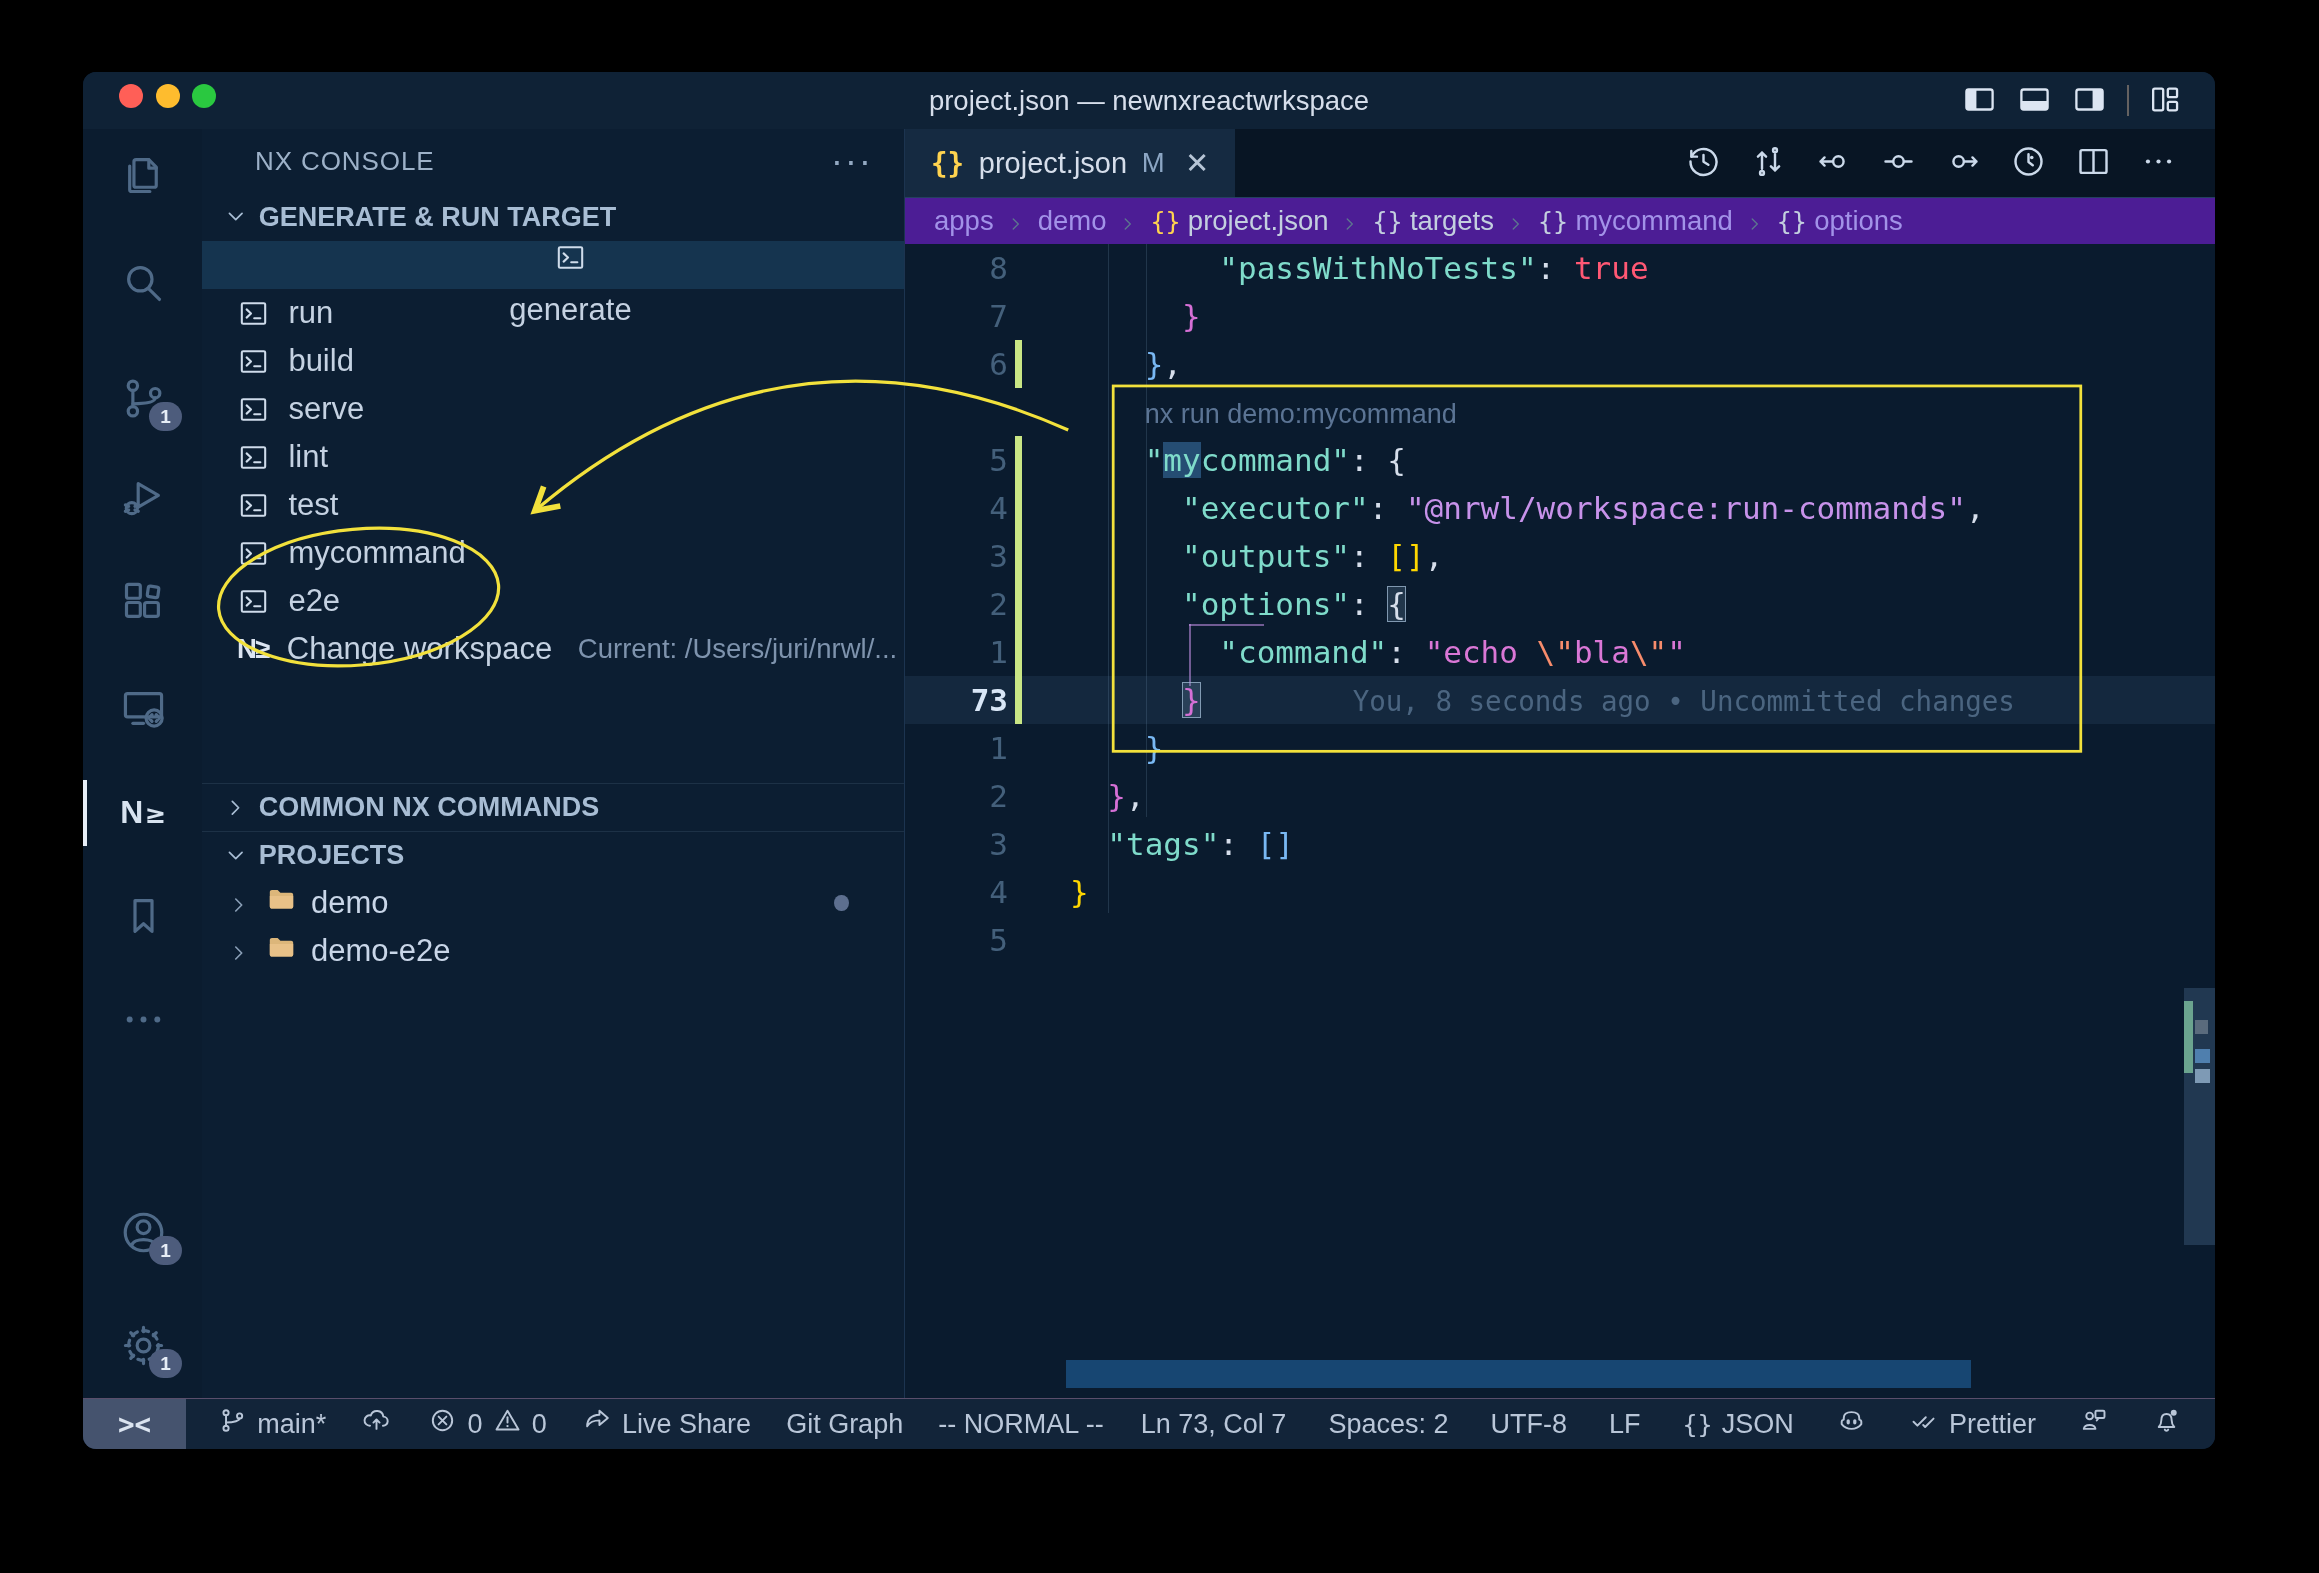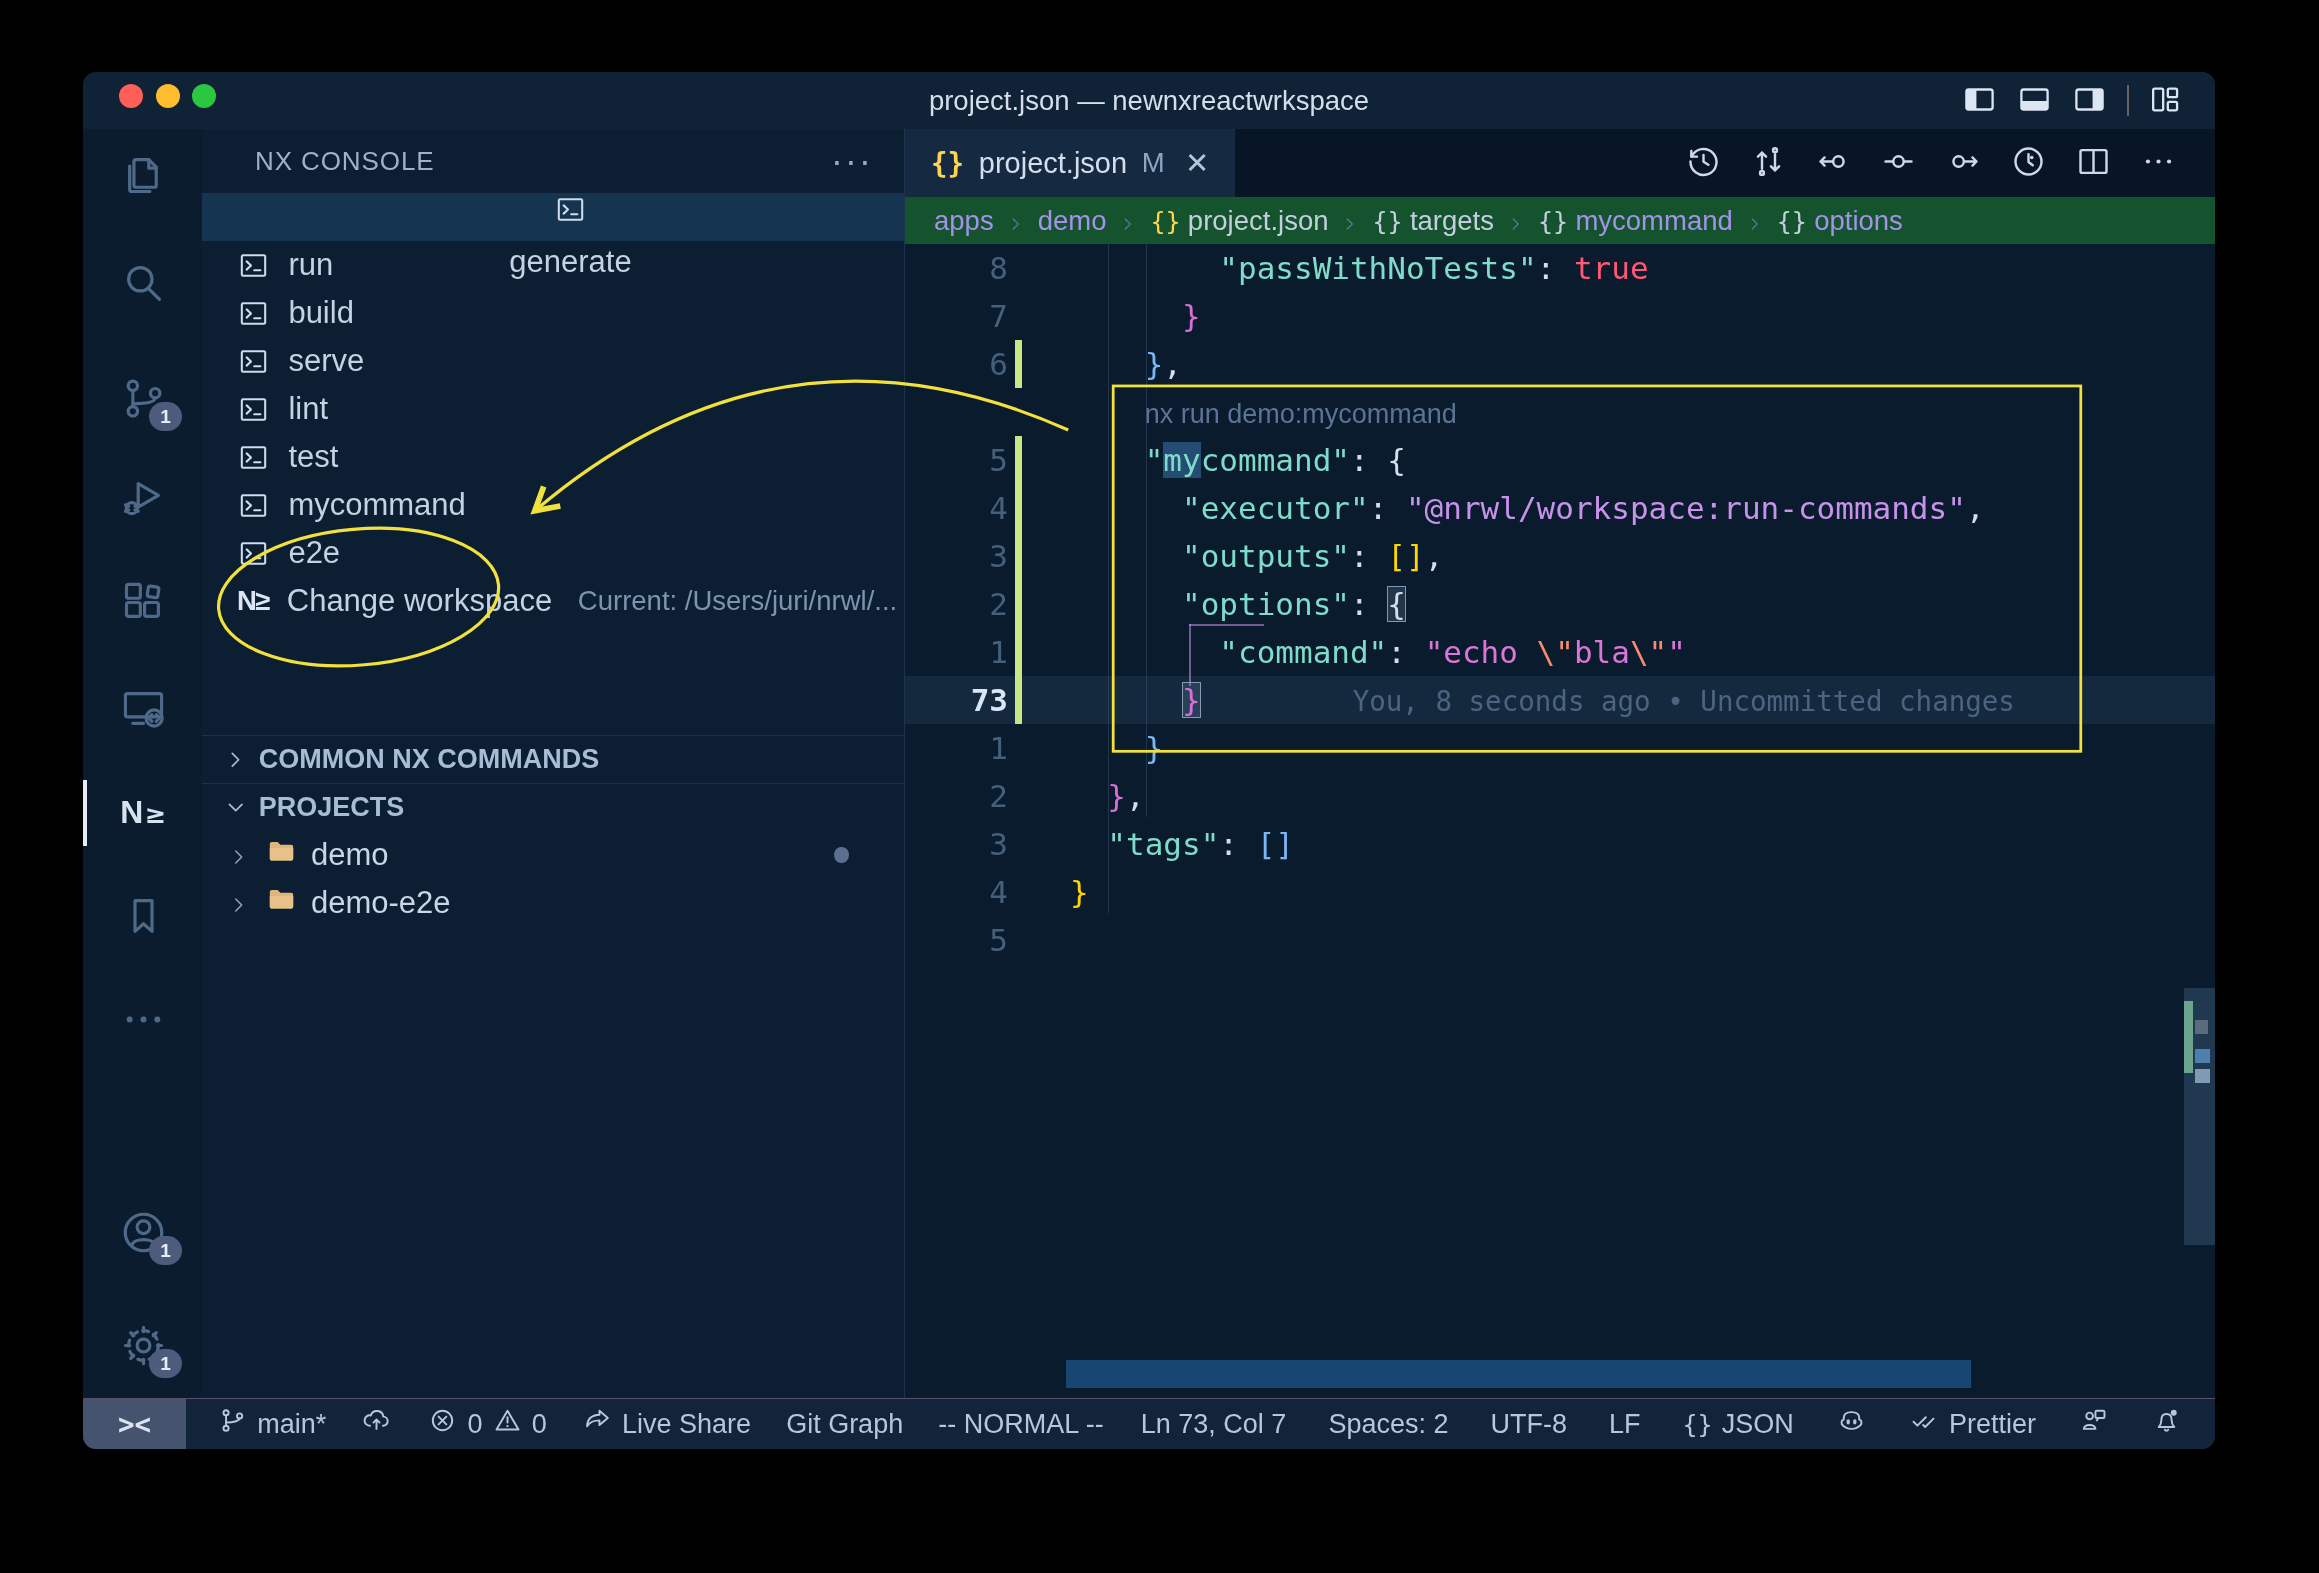--- a/index.html
+++ b/index.html
@@ -56,21 +56,21 @@
   .tabstrip{position:absolute;left:0;top:0;right:0;height:69px;background:#081524;
     border-bottom:0.9px solid #24405f;display:flex;align-items:stretch;}
   .tab{display:flex;align-items:center;gap:14.7px;padding:0 26px;background:#152a41;}
   .tab-braces{color:#ffd34f;font-size:27.5px;font-weight:bold;font-family:"DejaVu Sans Mono",monospace;}
   .tab-label{color:#d6deeb;font-size:29px;}
   .tab-mod{color:#8ca6c4;font-size:27.5px;}
   .tab-close{color:#b7c5d6;font-size:29px;margin-left:5.5px;}
   .tab-actions{margin-left:auto;display:flex;align-items:center;gap:26px;padding-right:37px;color:#cbd9ea;}
   .tab-actions .ic{width:39px;height:39px;}
   .breadcrumbs{position:absolute;left:0;top:69px;right:0;height:46px;display:flex;align-items:center;
-    gap:11px;padding-left:29px;font-size:27.5px;background:#14532d;}
+    gap:11px;padding-left:29px;font-size:27.5px;background:#4c1d95;}
   .bc-item{display:flex;align-items:center;gap:7.3px;}
   .bc-accent{color:#a292e8;}
   .bc-plain{color:#c3cfdf;}
   .bc-braces{font-family:"DejaVu Sans Mono",monospace;font-size:25px;color:#c3cfdf;}
   .bc-braces.gold{color:#ffd34f;}
   .bc-sep{color:#5c748f;width:22px;height:22px;}
   
   .codearea{position:absolute;left:0;top:115px;right:0;bottom:0;font-family:"DejaVu Sans Mono",monospace;
     font-size:31px;}
   .row{position:relative;height:48px;}
@@ -219,20 +219,26 @@
         <div class="act-badge">1</div>
       </div>
     </div>
 
   <div class="sidebar">
     <div class="sb-title">
       <span>NX CONSOLE</span>
       <span class="grow"></span>
       <span class="sb-more">···</span>
     </div>
+    <div class="sb-header">
+      <span class="chev"><svg class="ic" viewBox="0 0 24 24" fill="none" stroke="currentColor" stroke-width="1.5" stroke-linecap="round" stroke-linejoin="round">
+            <path d="m6.5 9 5.5 5.5L17.5 9"></path>
+          </svg></span>
+      <span>GENERATE &amp; RUN TARGET</span>
+    </div>
     <div id="target-items">
         <div class="sb-item selected">
           <span class="ic"><svg class="ic" viewBox="0 0 24 24" fill="none" stroke="currentColor" stroke-width="1.5" stroke-linecap="round" stroke-linejoin="round">
               <rect x="3.5" y="4.5" width="17" height="15" rx="1"></rect>
               <path d="m7 9 3.2 3L7 15"></path>
               <path d="M12.5 15.5H17"></path>
             </svg></span>
           <span>generate</span>
         </div>
         <div class="sb-item">

